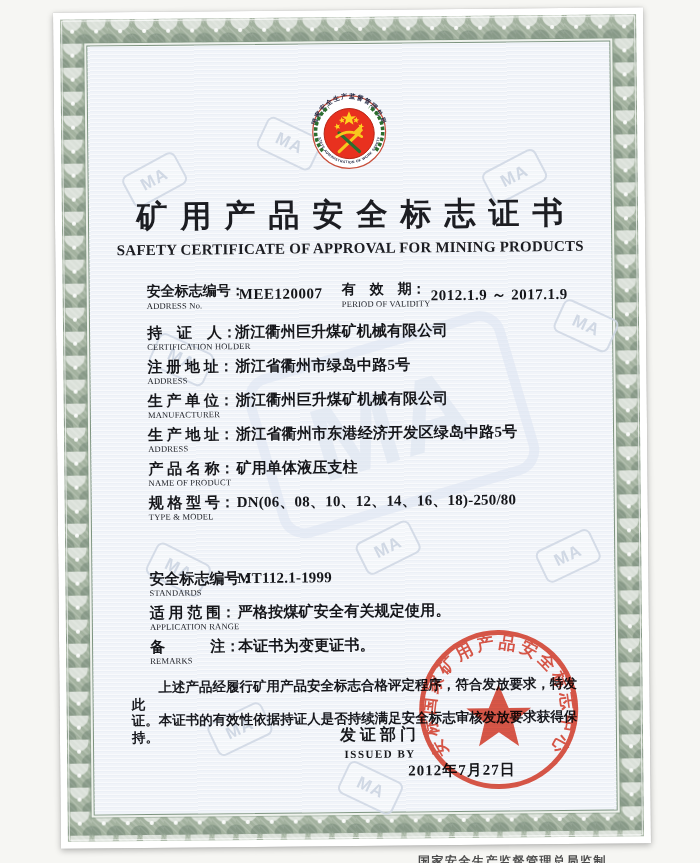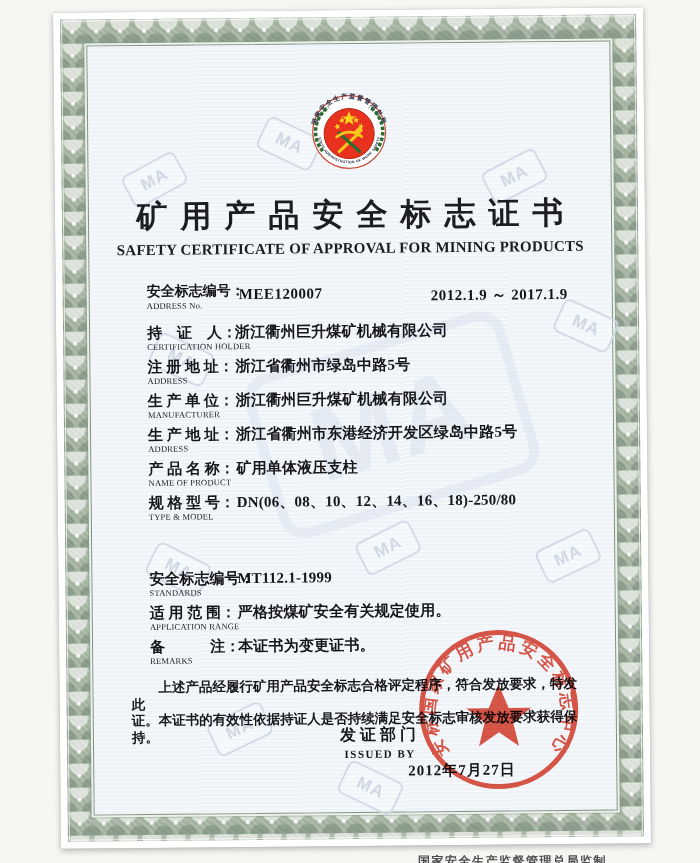--- a/index.html
+++ b/index.html
@@ -139,20 +139,24 @@
 
     <div class="title">矿用产品安全标志证书</div>
     <div class="subtitle">SAFETY CERTIFICATE OF APPROVAL FOR MINING PRODUCTS</div>
 
     <div class="appr-row">
       <div class="appr-block" style="left:0;top:0;position:absolute;">
         <div class="appr-zh">安全标志编号：</div>
         <div class="en">ADDRESS No.</div>
       </div>
       <div class="appr-val" style="left:92px;top:4px;">MEE120007</div>
+      <div class="appr-block" style="left:195px;top:0;position:absolute;">
+        <div class="appr-zh">有　效　期：</div>
+        <div class="en">PERIOD OF VALIDITY</div>
+      </div>
       <div class="appr-val" style="left:284px;top:6px;">2012.1.9 ～ 2017.1.9</div>
     </div>
 
     <div class="fields">
       <div class="row">
         <span class="lab">持　证　人：</span><span class="val">浙江衢州巨升煤矿机械有限公司</span>
         <span class="en">CERTIFICATION HOLDER</span>
       </div>
       <div class="row">
         <span class="lab">注 册 地 址：</span><span class="val">浙江省衢州市绿岛中路5号</span>

